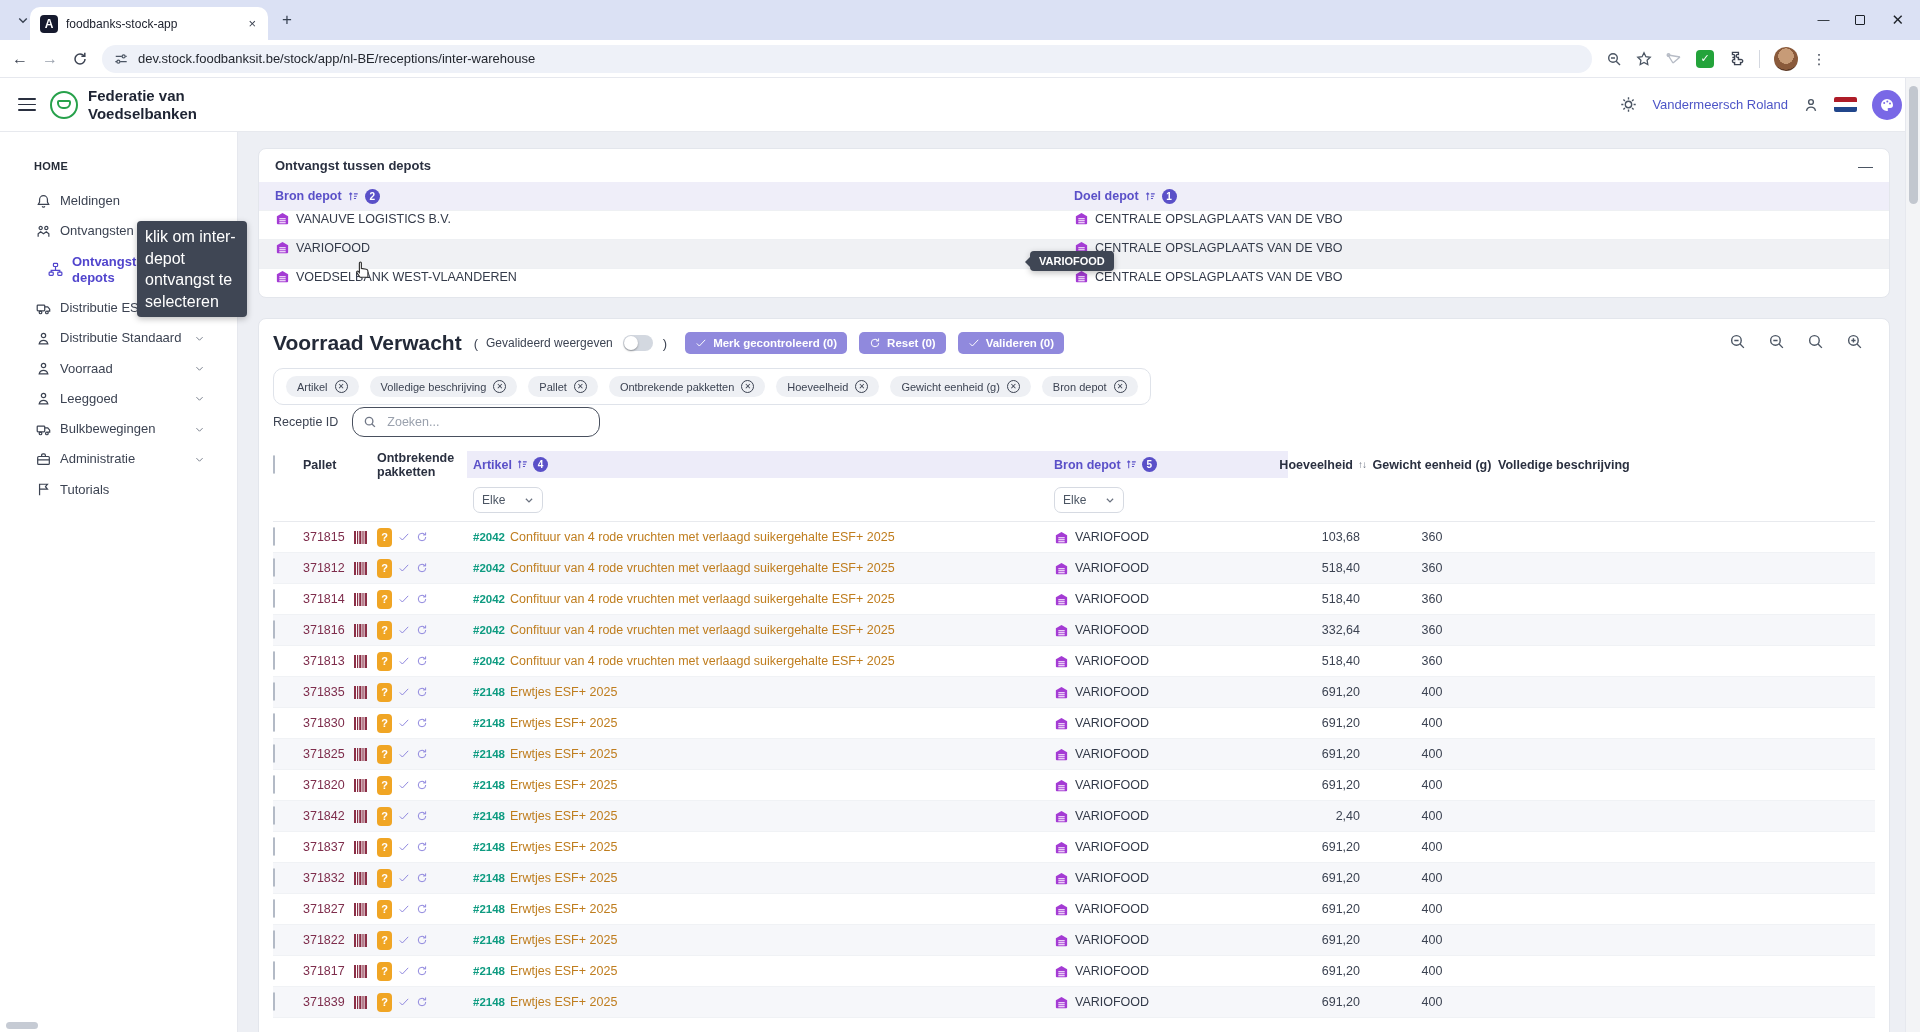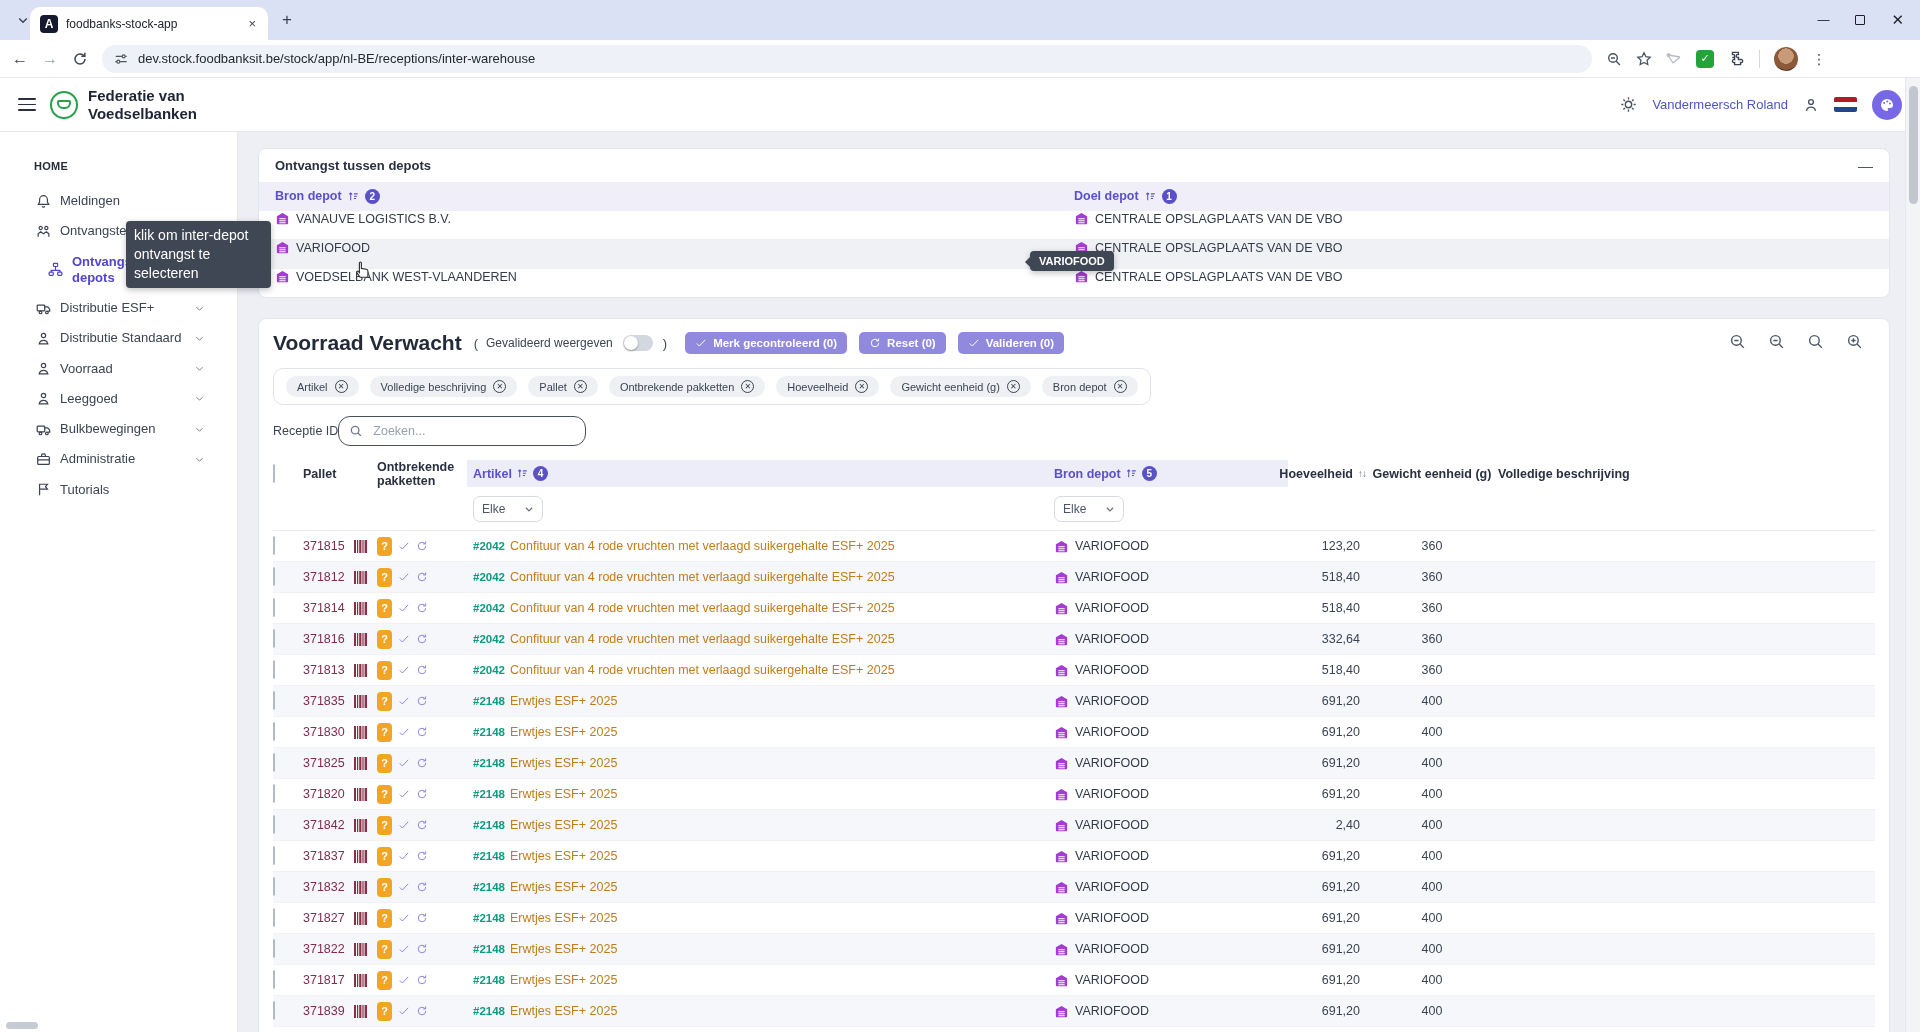--- a/index.html
+++ b/index.html
@@ -76,21 +76,21 @@
   .toggle{width:30px;height:16px;border-radius:8px;background:#d3d8e0;position:relative;margin:0 2px;}
   .toggle .knob{position:absolute;left:1px;top:1px;width:14px;height:14px;border-radius:50%;background:#fff;box-shadow:0 1px 2px rgba(0,0,0,.35);}
   .actions{display:flex;gap:12px;margin-left:10px;}
   .btn{background:#9089dd;color:#fff;font-size:11.5px;font-weight:700;border-radius:5px;padding:5px 10px;display:flex;align-items:center;gap:6px;}
   .zoom-tools{margin-left:auto;display:flex;gap:22px;color:#4b5563;margin-right:12px;}
 
   .chips{margin-top:13px;border:1px solid #dfe3ea;border-radius:10px;padding:7px 12px;display:inline-flex;gap:11px;align-items:center;}
   .chip{background:#eef0f4;border-radius:14px;padding:4px 11px;font-size:11px;color:#3c4352;display:flex;align-items:center;gap:7px;}
   .chip-x{width:13px;height:13px;border:1.2px solid #3c4352;border-radius:50%;display:flex;align-items:center;justify-content:center;font-size:8px;line-height:1;color:#3c4352;}
 
-  .receptie-row{margin-top:11px;display:flex;align-items:center;}
+  .receptie-row{margin-top:2px;display:flex;align-items:center;gap:14px;}
   .receptie-label{font-size:12.5px;color:#3c4352;}
   .search-box{width:248px;height:30px;border:1.4px solid #49505e;border-radius:12px;display:flex;align-items:center;gap:8px;padding:0 10px;color:#707786;}
   .search-box input{border:none;outline:none;flex:1;font-size:12.5px;font-family:"Liberation Sans",sans-serif;color:#3c4352;background:transparent;}
   .search-box input::placeholder{color:#9aa1ad;}
 
   .grid{display:grid;grid-template-columns:30px 74px 96px 581px 234px 78px 132px 1fr;align-items:center;}
   .thead{margin-top:14px;height:27px;}
   .th{font-size:12.5px;font-weight:700;color:#2a3040;display:flex;align-items:center;gap:5px;height:27px;}
   .th.hl{background:#edecf9;color:#5a50c8;padding-left:6px;margin-left:-6px;height:27px;}
   .sortpair{font-size:10px;color:#6b7280;letter-spacing:-1px;font-weight:400;}
@@ -105,21 +105,21 @@
   .rowicon{color:#8d85dd;display:flex;align-items:center;}
   .art-cell{font-size:12.5px;display:flex;gap:5px;align-items:baseline;}
   .art-code{color:#0e9b81;font-weight:600;font-size:11.5px;}
   .art-text{color:#bf7d1e;}
   .depot-cell2{display:flex;align-items:center;gap:6px;font-size:12.5px;color:#333a49;}
   .qty-cell{font-size:12.5px;color:#3c4352;text-align:right;padding-right:6px;}
   .wt-cell{font-size:12.5px;color:#3c4352;text-align:center;}
 
   
   .tooltip{position:absolute;background:#3f4654;color:#fff;border-radius:4px;z-index:60;box-shadow:0 2px 6px rgba(0,0,0,.25);}
-  .tt-side{left:126px;top:221px;width:145px;font-size:14px;line-height:1.35;padding:5px 8px;}
+  .tt-side{left:137px;top:221px;width:110px;font-size:16px;line-height:1.35;padding:5px 8px;}
   .tt-depot{left:1030px;top:251px;font-size:11px;font-weight:700;padding:4px 9px;}
   .tt-depot:before{content:"";position:absolute;left:-5px;top:6px;border:5px solid transparent;border-left:none;border-right:5px solid #3f4654;}
   .cursor-hand{position:absolute;left:352px;top:258px;z-index:70;}
   .v-scrollbar{position:absolute;right:0;top:78px;width:15px;height:954px;background:#f3f4f6;border-left:1px solid #e6e8ee;}
   .v-thumb{position:absolute;left:3px;top:8px;width:9px;height:118px;border-radius:5px;background:#c2c7cf;}
 </style>
 </head>
 <body>
 
 <div class="tabstrip">
@@ -655,21 +655,21 @@
             </div>
             <div class="depot-cell2">
               <span style="display: flex;">
                 <svg width="15" height="15" viewBox="0 0 16 16">
                   <path d="M2 5.6L8 2l6 3.6V13a1 1 0 0 1-1 1H3a1 1 0 0 1-1-1z" fill="#a43bd4"></path>
                   <path d="M4.6 8.3h6.8M4.6 10.4h6.8M4.6 12.5h6.8" stroke="#fff" stroke-width="1.1"></path>
                 </svg>
               </span>
               <span>VARIOFOOD</span>
             </div>
-            <div class="qty-cell">123,20</div>
+            <div class="qty-cell">103,68</div>
             <div class="wt-cell">360</div>
             <div></div>
           </div>
           <div class="grid t-row alt">
             <div><span class="checkbox"></span></div>
             <div class="pallet-cell">
               <span>371812</span>
               <span style="display: flex;">
                 <svg width="14" height="15" viewBox="0 0 14 15">
                   <g fill="#8b2f46">

